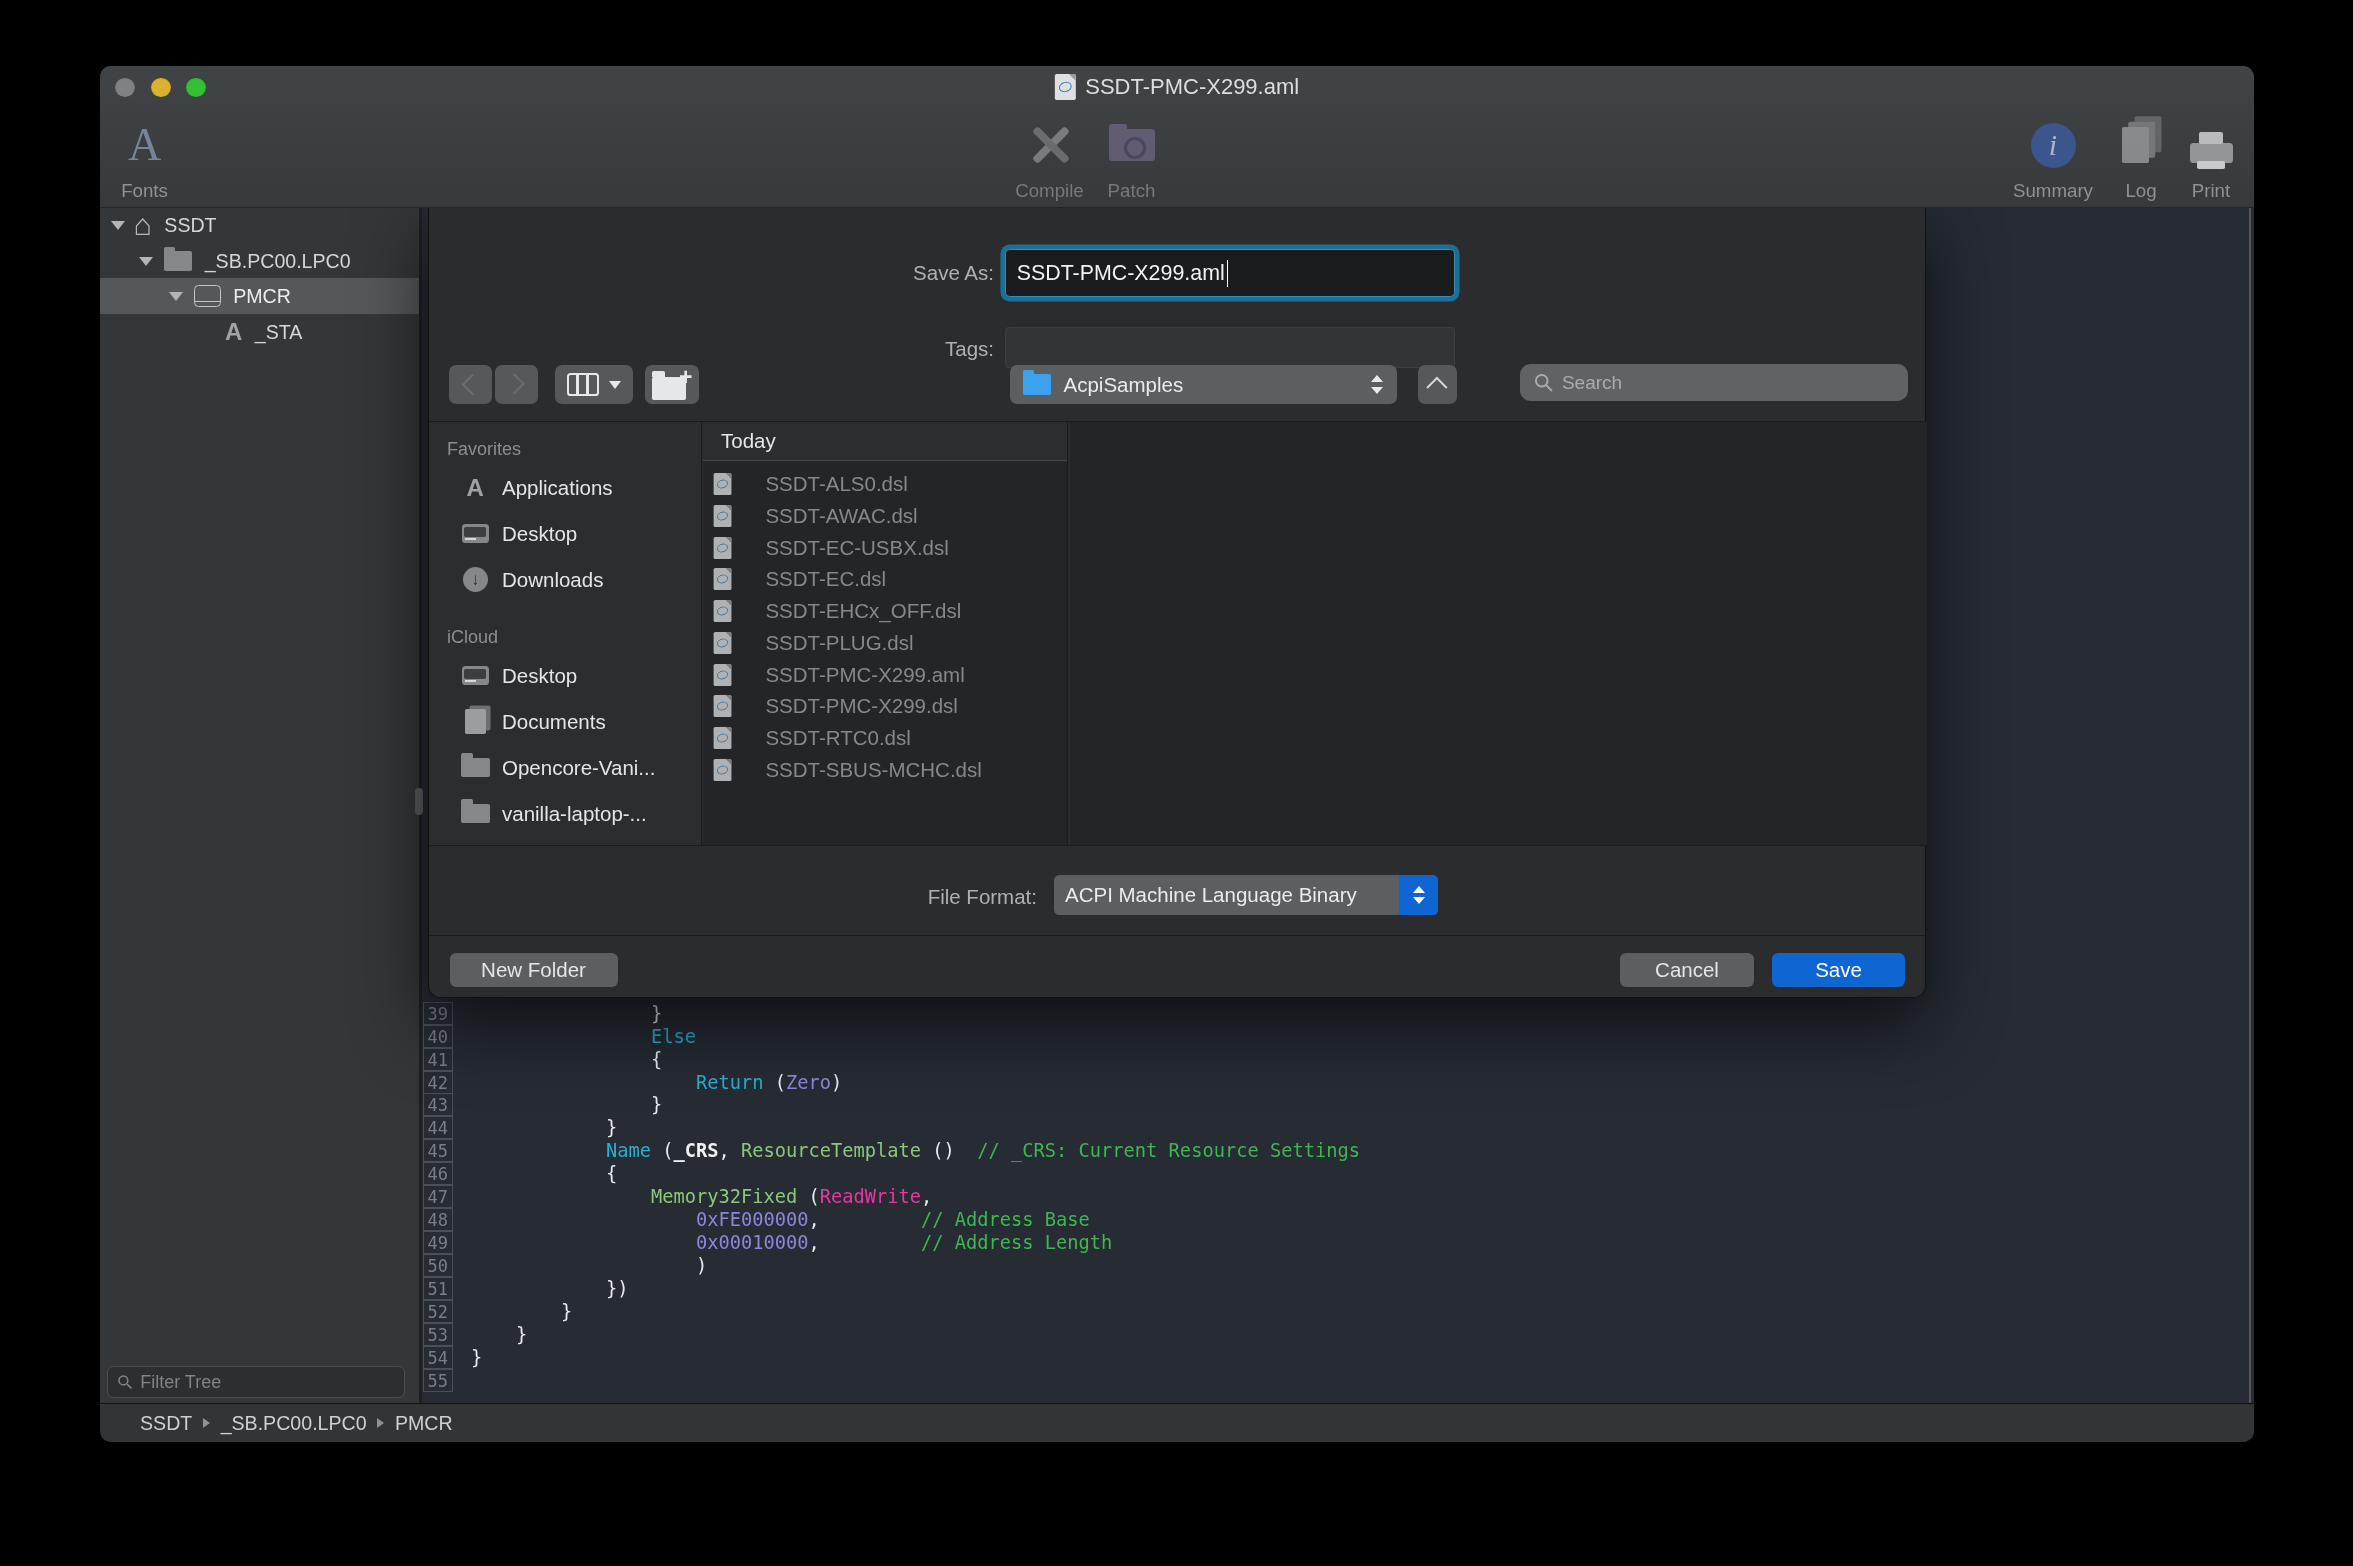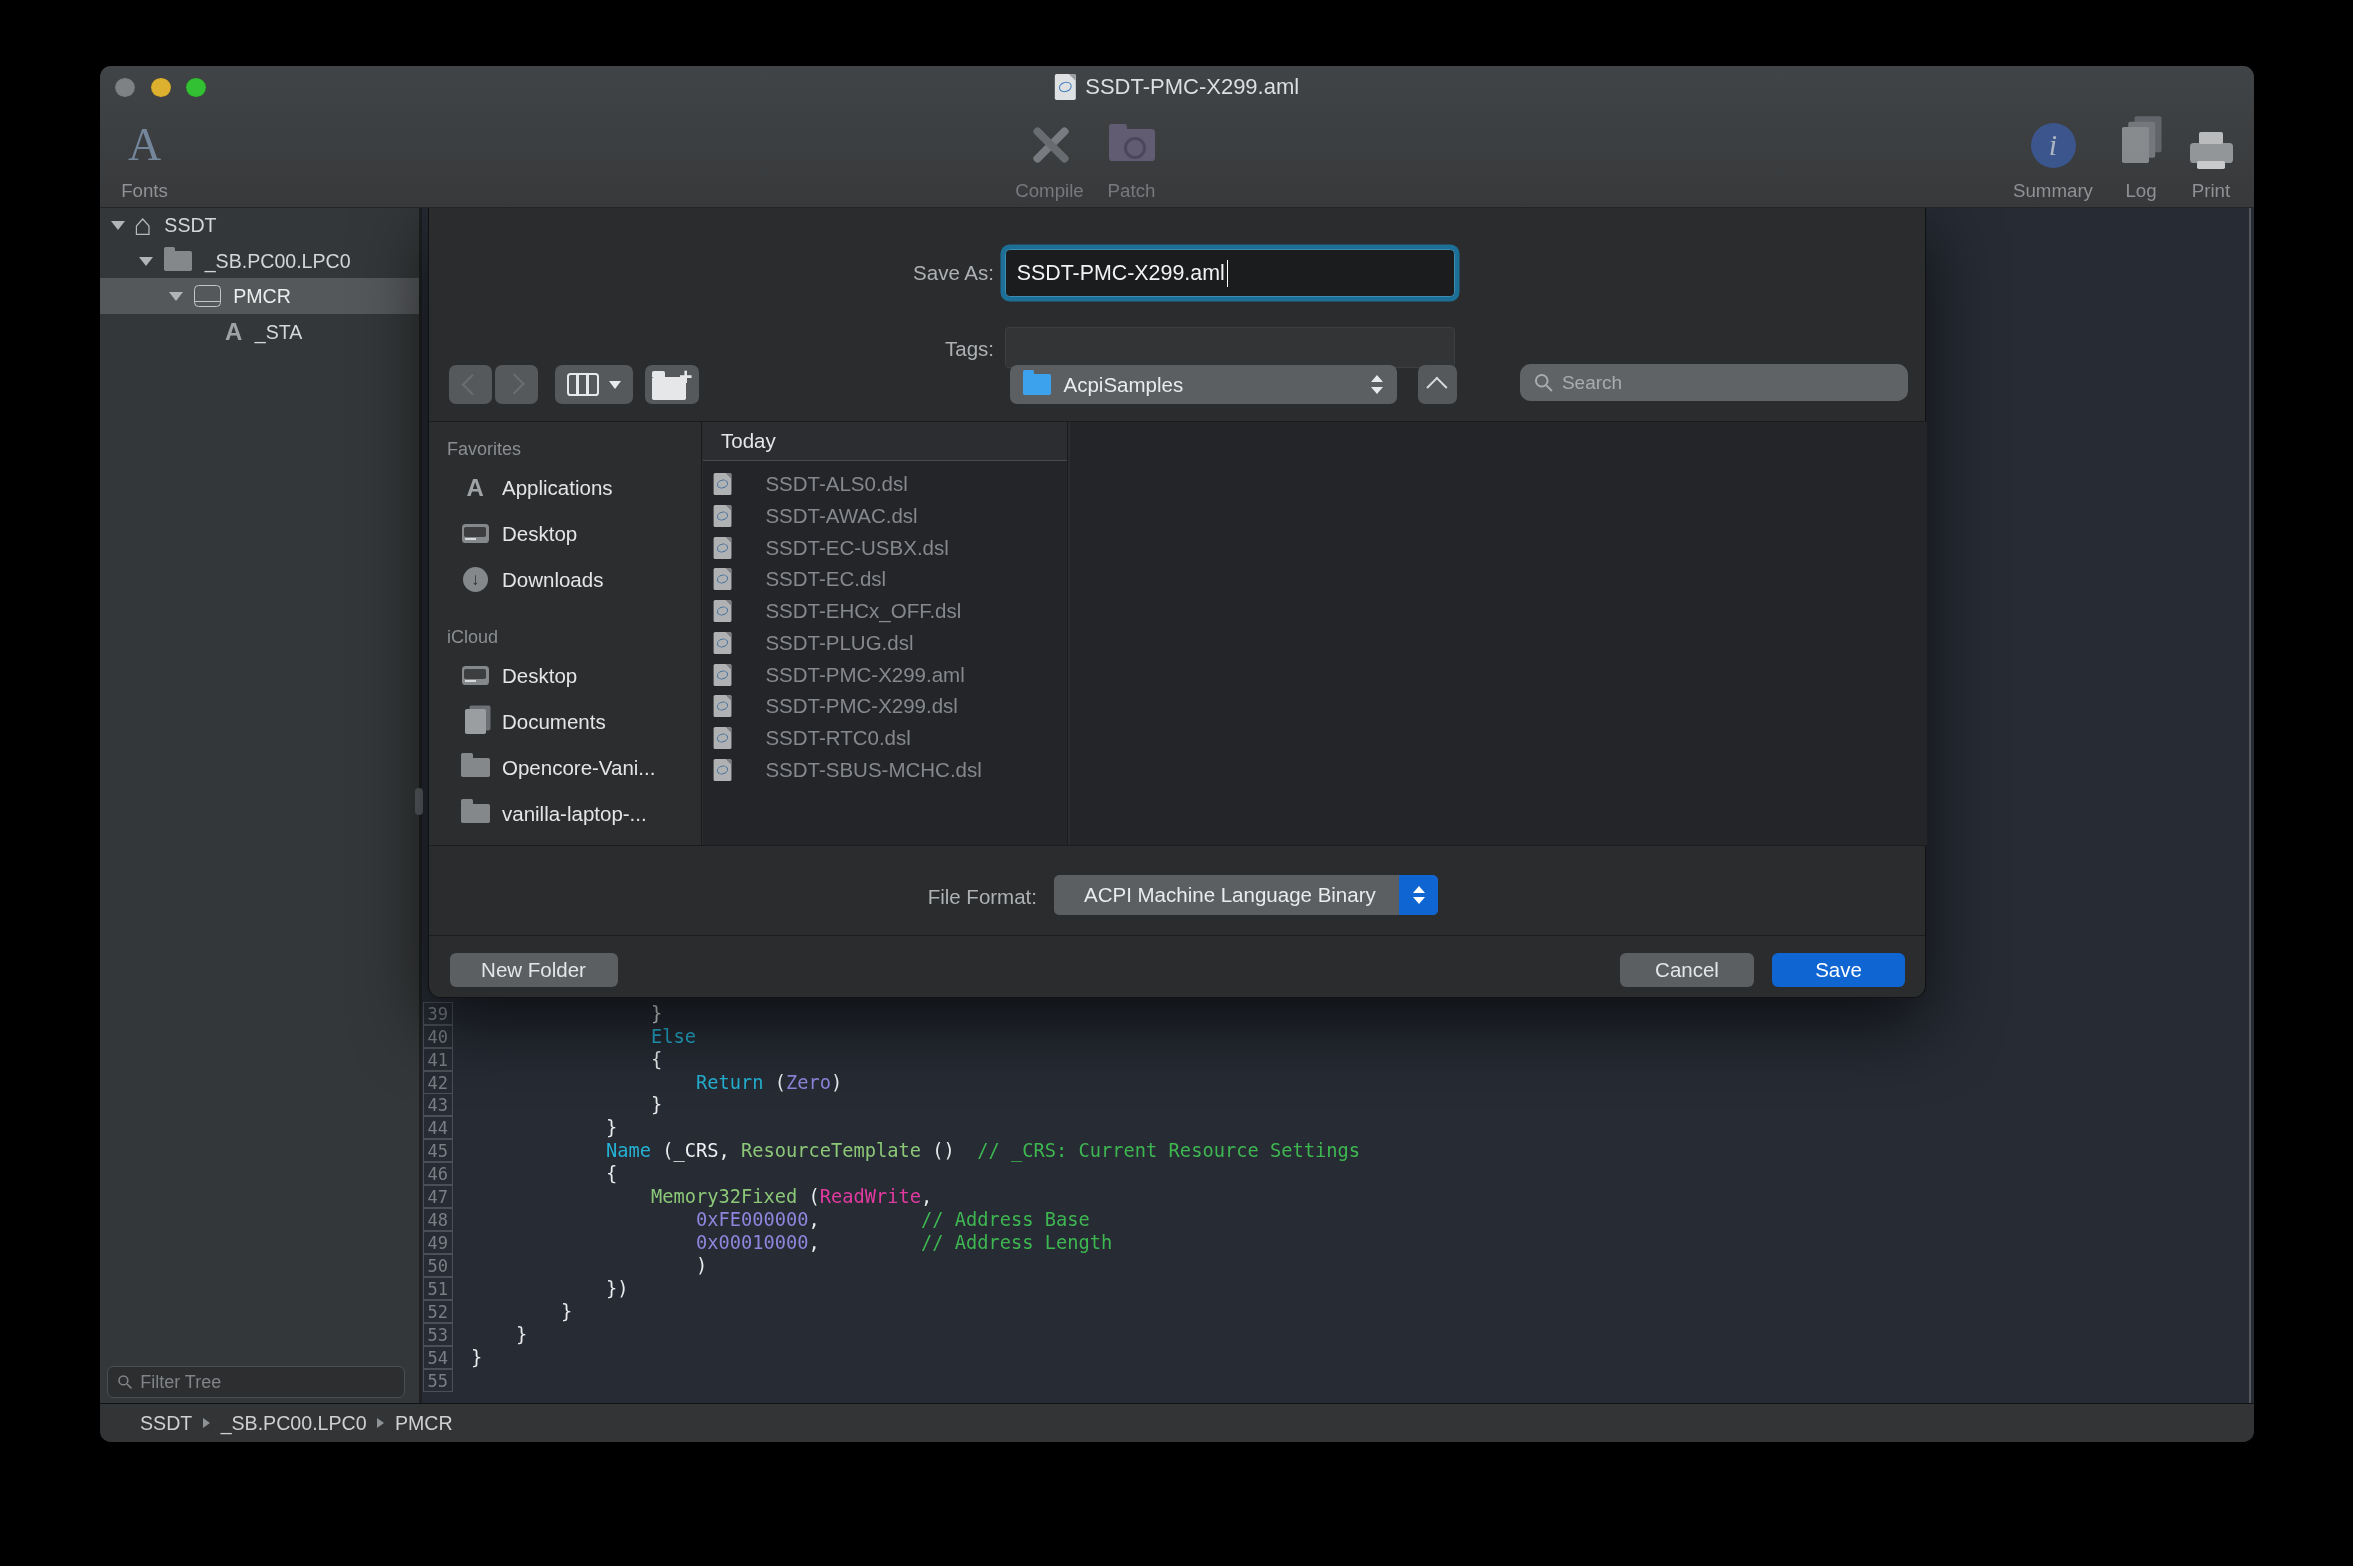--- a/index.html
+++ b/index.html
@@ -48,21 +48,21 @@
           background:#2c2e30;display:flex;align-items:center;gap:7.1px;padding-left:9px;box-sizing:border-box;}
   .filter span{font-size:18px;color:#808387;}
   
   .editor{position:absolute;left:323px;top:141px;width:1832px;height:1196px;background:#262b34;z-index:1;}
   .vline{position:absolute;left:2149px;top:141px;width:1.8px;height:1196px;background:#54585c;z-index:1;}
   .cline{position:absolute;left:0;width:100%;height:23px;}
   .cline .num{position:absolute;left:0;top:0;width:30px;height:23px;line-height:22px;border:0.9px solid #4b5058;
               box-sizing:border-box;color:#7a7f86;font-family:"DejaVu Sans Mono",monospace;font-size:17px;padding-left:3.6px;}
   .cline .txt{position:absolute;left:48px;top:0;line-height:23px;font-family:"DejaVu Sans Mono",monospace;font-size:18.7px;white-space:pre;}
   .seg-p{color:#e8eaec;} .seg-k{color:#25b1d3;} .seg-f{color:#8cc878;} .seg-c{color:#3eb751;}
-  .seg-n{color:#8d86dc;margin-top:12px;} .seg-m{color:#e23aa0;} .seg-b{color:#eff1f3;font-weight:normal;}
+  .seg-n{color:#8d86dc;margin-top:12px;} .seg-m{color:#e23aa0;} .seg-b{color:#eff1f3;font-weight:bold;}
   .splitdot{position:absolute;left:315px;top:722px;width:8px;height:27px;border-radius:4.5px;background:#5b5f63;z-index:3;}
   
   .statusbar{position:absolute;left:0;top:1337px;width:2154px;height:39px;background:#323436;border-top:0.9px solid #111213;
              display:flex;align-items:center;padding-left:40px;box-sizing:border-box;gap:10.7px;z-index:7;border-radius:0 0 10.7px 10.7px;}
   .statusbar span{font-size:19.6px;color:#cfd0d2;}
   .path-sep{width:0;height:0;border-top:5.3px solid transparent;border-bottom:5.3px solid transparent;border-left:7.1px solid #8f9295;}
   
   .sheet{position:absolute;left:328px;top:139px;width:1498px;height:793px;background:#2a2c2e;z-index:6;
          border:0.9px solid #101112;border-top:none;border-radius:0 0 12.5px 12.5px;box-sizing:border-box;
          box-shadow:0 27px 71px rgba(0,0,0,.65);}
@@ -106,21 +106,21 @@
   .ic-downloads{width:25px;height:25px;border-radius:50%;background:#85888b;display:flex;align-items:center;justify-content:center;}
   .ic-downloads::before{content:"↓";font-size:17px;font-weight:bold;color:#2b2d2f;}
   .ic-documents{width:20.5px;height:25px;background:#9b9ea1;border-radius:1.8px;box-shadow:4.5px -3.6px 0 #6d7074;}
   .flist{position:absolute;left:274px;top:0;width:365px;height:423px;background:#232528;border-right:1.8px solid #191b1d;box-sizing:border-box;}
   .today{height:39px;background:#2b2d30;border-bottom:0.9px solid #47494c;display:flex;align-items:center;padding-left:18px;font-size:20.5px;color:#e5e6e8;box-sizing:border-box;}
   .frow{position:absolute;left:0;width:363px;height:32px;display:flex;align-items:center;gap:16px;}
   .frow .doc{transform:scale(.85);opacity:.75;margin-left:9px;}
   .frow .fname{font-size:20.5px;color:#85888c;margin-left:16px;}
   .bempty{position:absolute;left:641px;top:0;right:0;height:423px;background:#232528;}
   .fmt-popup{position:absolute;left:625px;top:670px;width:384px;height:40px;background:#5c5f62;border-radius:5.3px;display:flex;align-items:center;box-sizing:border-box;}
-  .fmt-popup .ptext{font-size:20.5px;color:#eaebec;margin-left:30px;}
+  .fmt-popup .ptext{font-size:20.5px;color:#eaebec;margin-left:11px;}
   .fmt-cap{position:absolute;right:0;top:0;width:39px;height:40px;background:#0f65d2;border-radius:0 5.3px 5.3px 0;display:flex;align-items:center;justify-content:center;}
   .fmt-cap .updown::before{border-bottom-color:#fff;} .fmt-cap .updown::after{border-top-color:#fff;}
   .sheet-div{position:absolute;left:0;top:730px;width:100%;height:0.9px;background:#1a1c1d;}
   .btn{position:absolute;top:748px;height:34px;border-radius:6.2px;background:#5c5f62;color:#e4e5e7;font-size:20.5px;
        display:flex;align-items:center;justify-content:center;}
   .btn.primary{background:#0f66d3;color:#fff;}
   .mag{flex:none;}
 </style>
 </head>
 <body>

